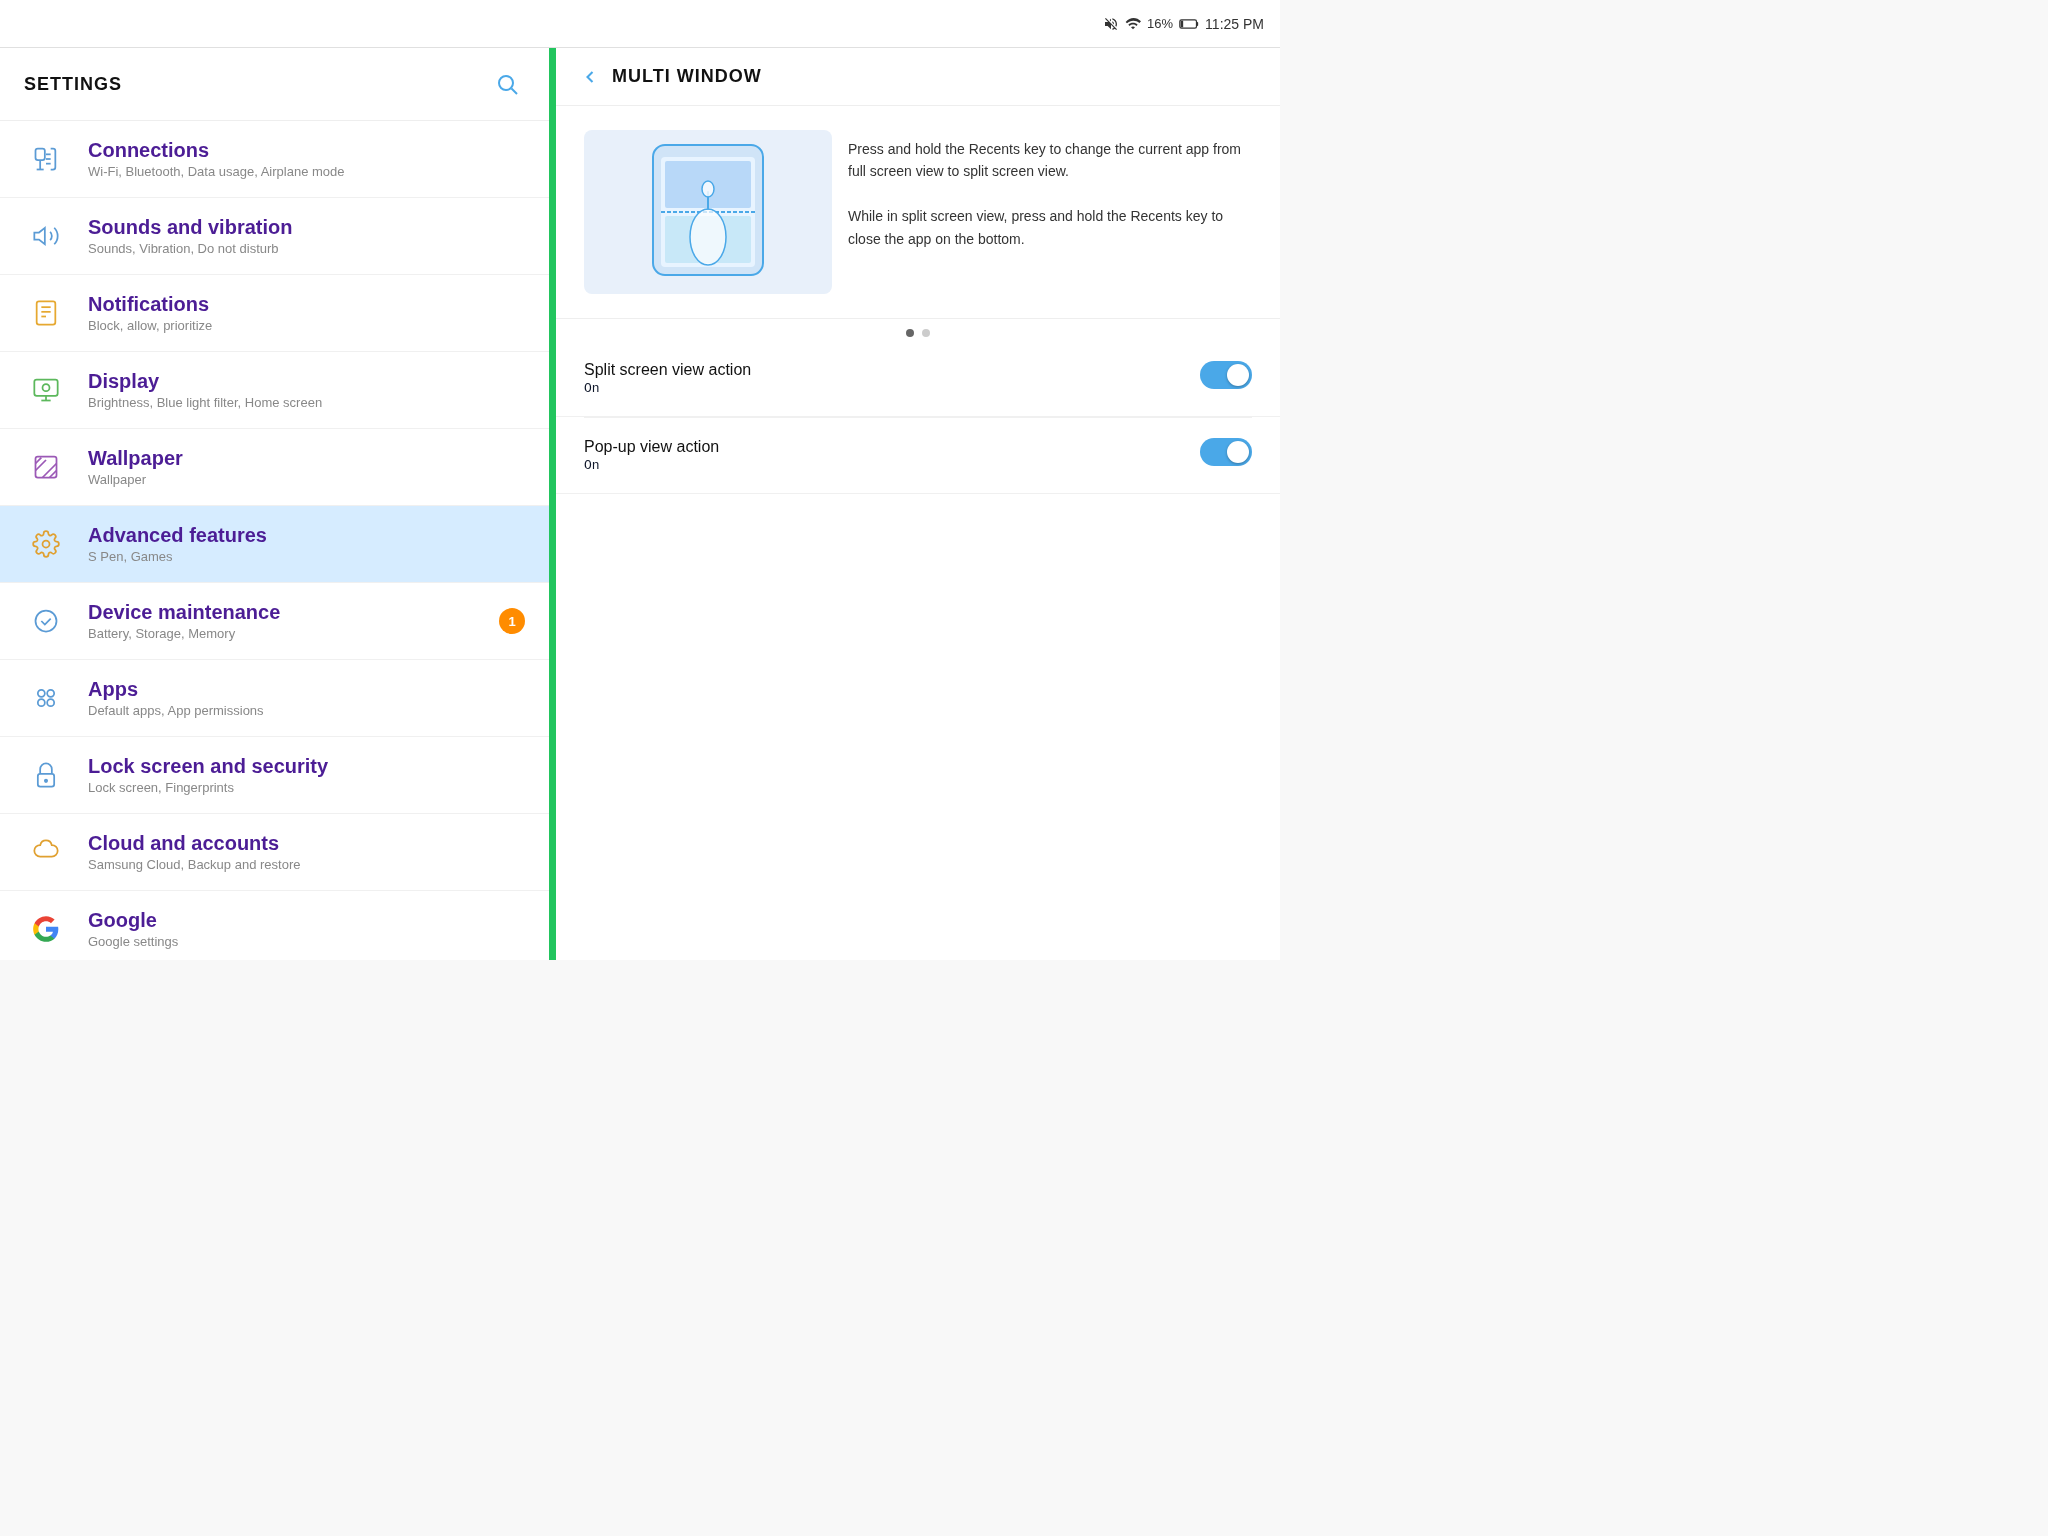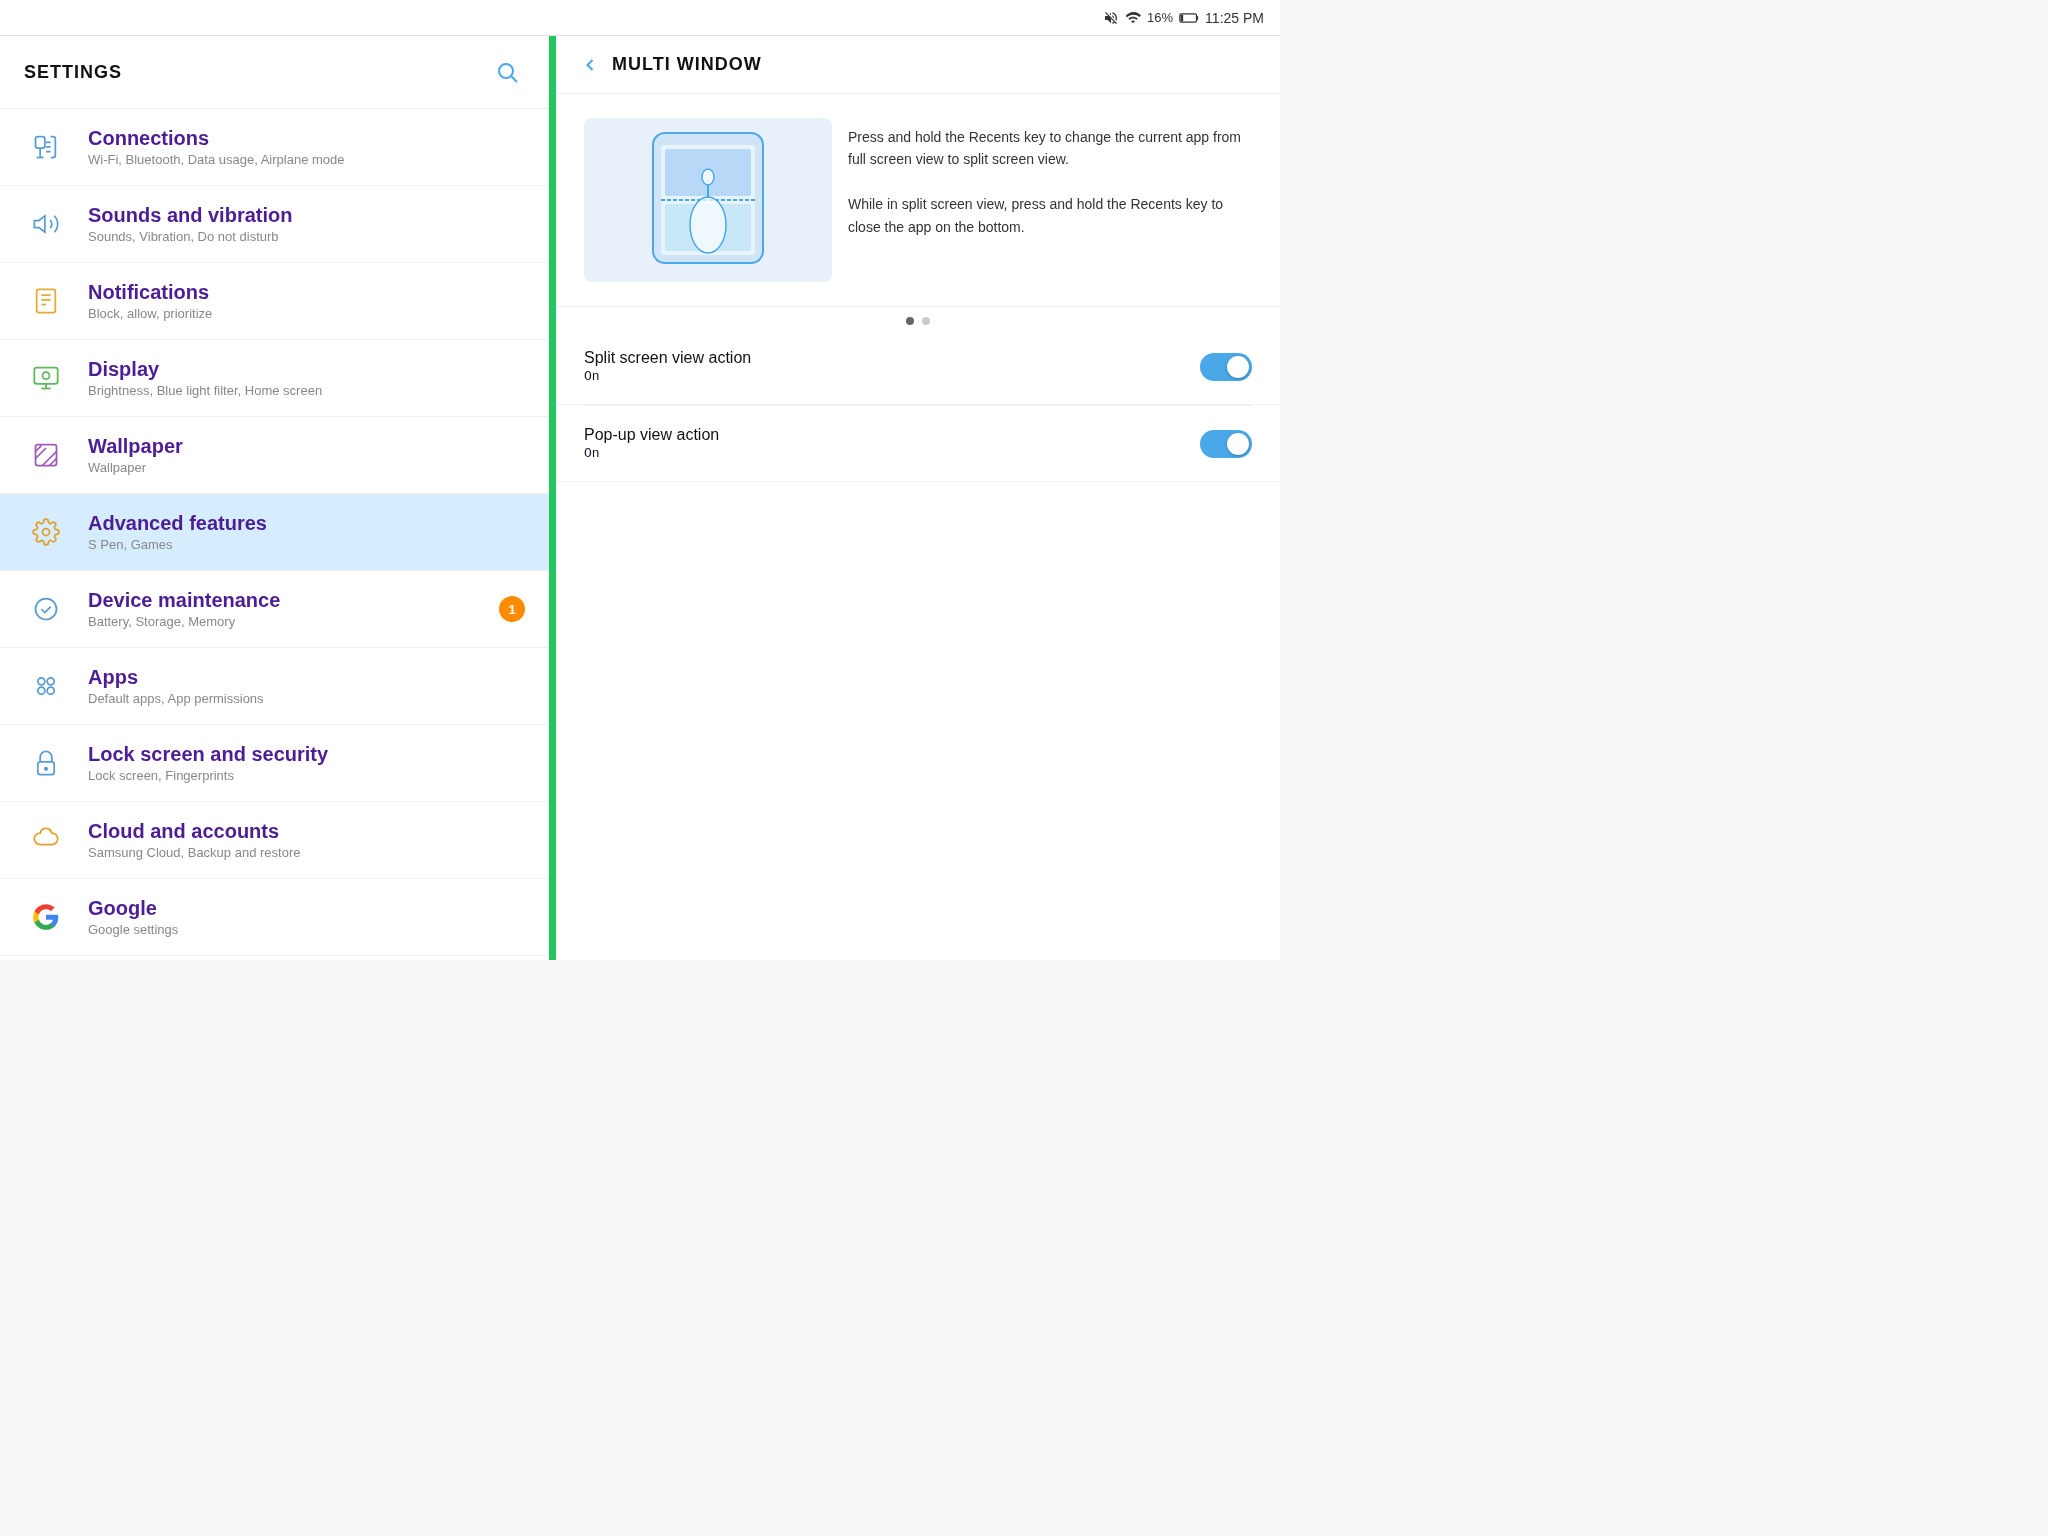--- a/index.html
+++ b/index.html
@@ -9,21 +9,21 @@
       width: 1280px;
       height: 960px;
       overflow: hidden;
       display: flex;
       flex-direction: column;
     }
 
     
     .status-bar {
       background: #fff;
-      height: 36px;
+      height: 48px;
       display: flex;
       align-items: center;
       justify-content: flex-end;
       padding: 0 16px;
       font-size: 13px;
       color: #333;
       border-bottom: 1px solid #e0e0e0;
       gap: 8px;
       flex-shrink: 0;
     }
@@ -193,21 +193,20 @@
       border-radius: 50%;
       background: #ccc;
     }
     .dot.active {
       background: #666;
     }
 
     
     .toggle-setting {
       display: flex;
-      align-items: center;
       padding: 20px 28px;
       border-bottom: 1px solid #f0f0f0;
       cursor: pointer;
     }
     .toggle-setting .toggle-text {
       flex: 1;
     }
     .toggle-setting .toggle-title {
       font-size: 16px;
       color: #111;

